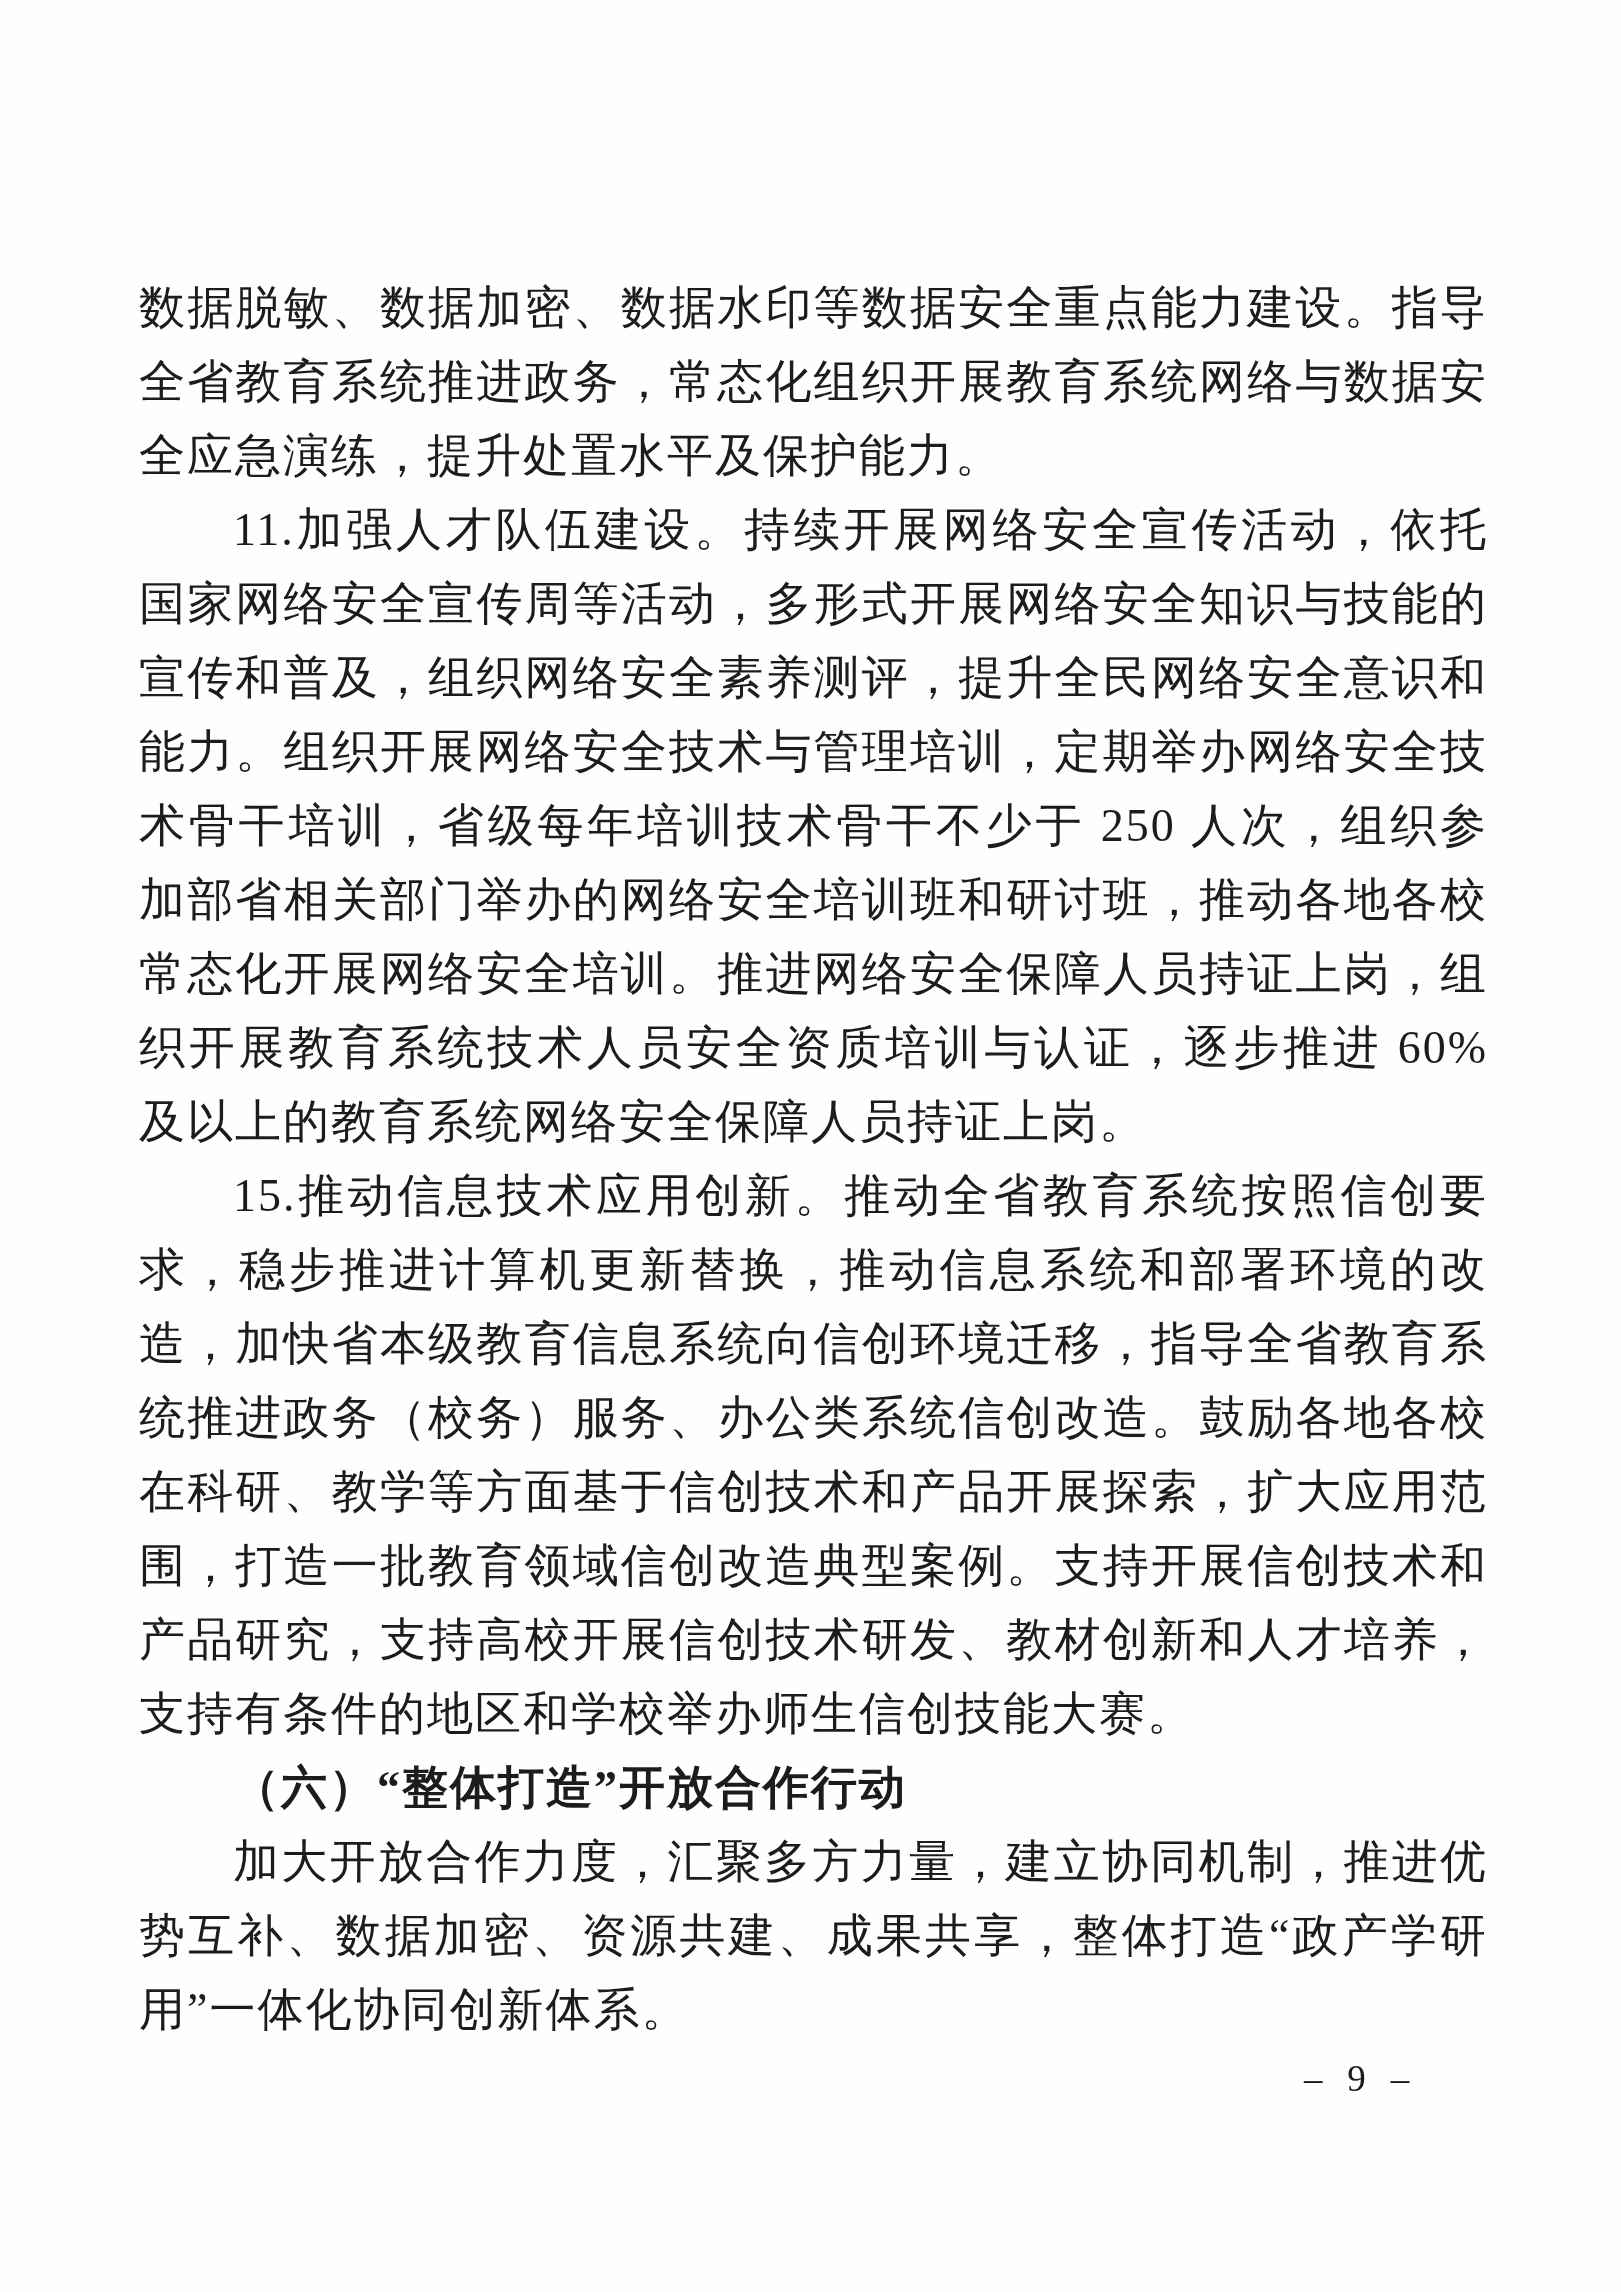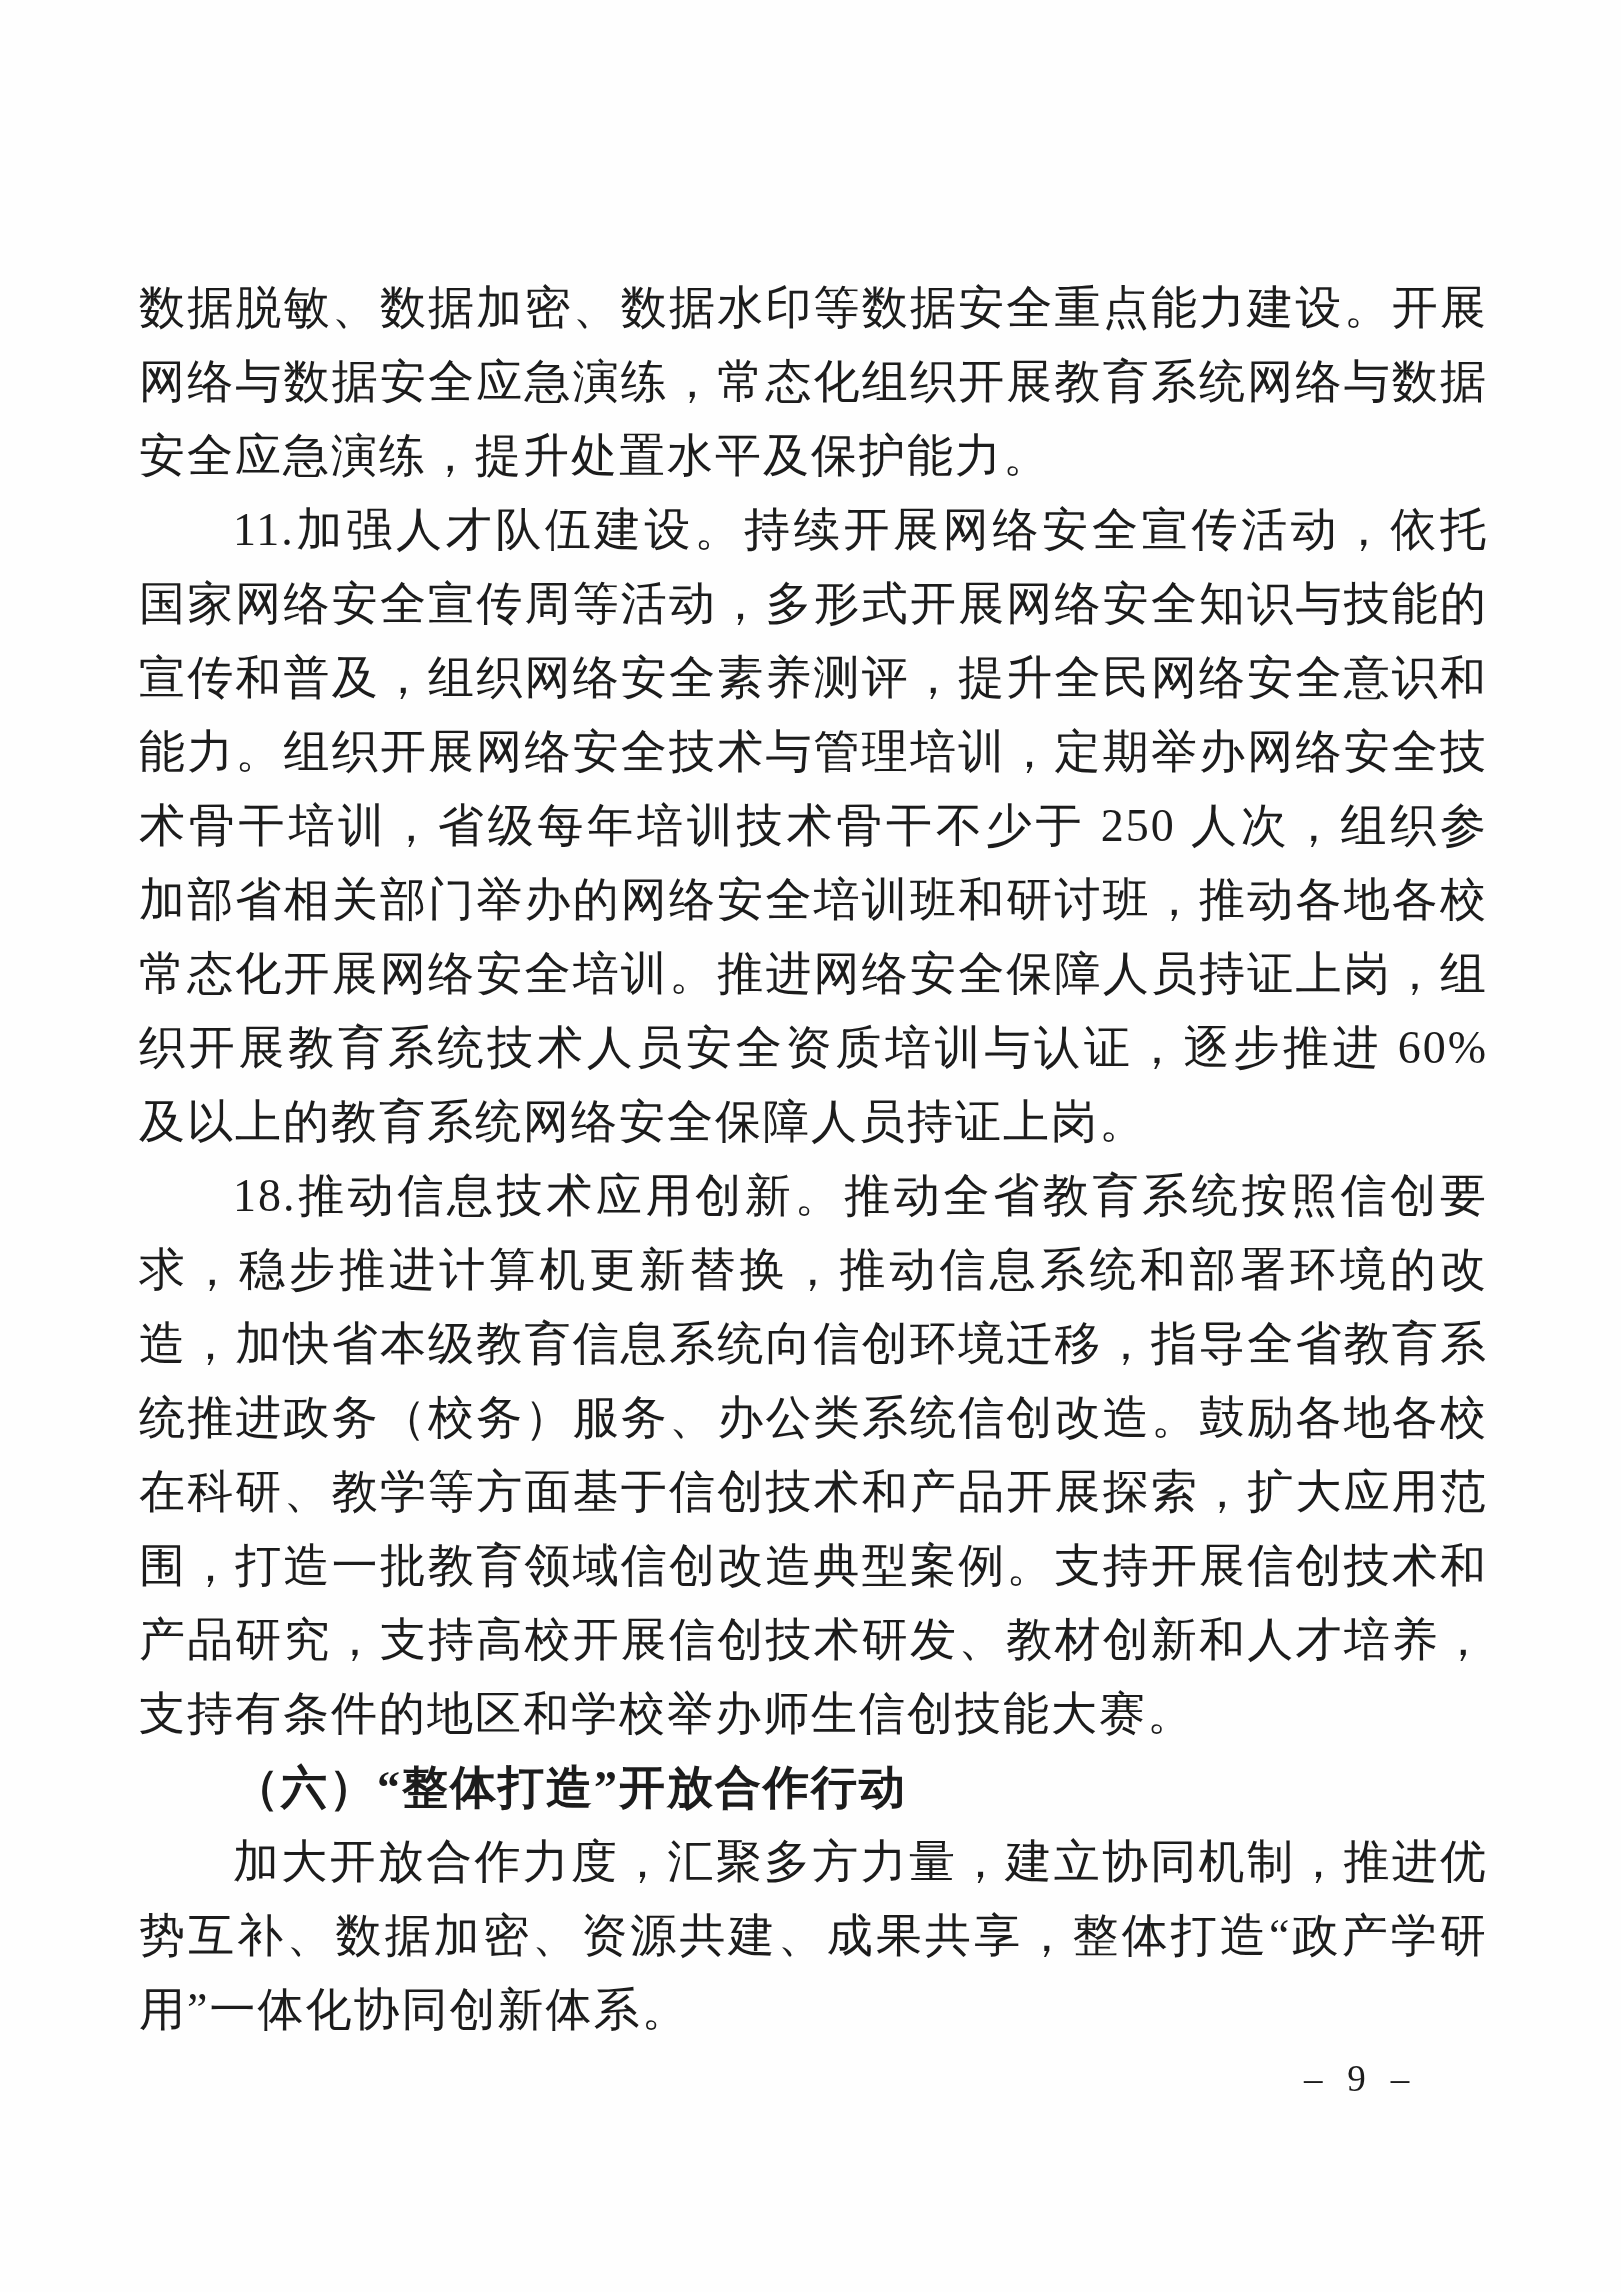--- a/index.html
+++ b/index.html
@@ -51,23 +51,23 @@
     letter-spacing: 7.8px;
     white-space: nowrap;
   }
 </style>
 </head>
 <body>
 
 <div class="page">
 
   <div class="doc-body">
-    <p class="para no-indent">数据脱敏、数据加密、数据水印等数据安全重点能力建设。开展网络与数据安全应急演练，常态化组织开展教育系统网络与数据安全应急演练，提升处置水平及保护能力。</p>
+    <p class="para no-indent">数据脱敏、数据加密、数据水印等数据安全重点能力建设。指导全省教育系统推进政务，常态化组织开展教育系统网络与数据安全应急演练，提升处置水平及保护能力。</p>
     <p class="para">11.加强人才队伍建设。持续开展网络安全宣传活动，依托国家网络安全宣传周等活动，多形式开展网络安全知识与技能的宣传和普及，组织网络安全素养测评，提升全民网络安全意识和能力。组织开展网络安全技术与管理培训，定期举办网络安全技术骨干培训，省级每年培训技术骨干不少于 250 人次，组织参加部省相关部门举办的网络安全培训班和研讨班，推动各地各校常态化开展网络安全培训。推进网络安全保障人员持证上岗，组织开展教育系统技术人员安全资质培训与认证，逐步推进 60%及以上的教育系统网络安全保障人员持证上岗。</p>
-    <p class="para">18.推动信息技术应用创新。推动全省教育系统按照信创要求，稳步推进计算机更新替换，推动信息系统和部署环境的改造，加快省本级教育信息系统向信创环境迁移，指导全省教育系统推进政务（校务）服务、办公类系统信创改造。鼓励各地各校在科研、教学等方面基于信创技术和产品开展探索，扩大应用范围，打造一批教育领域信创改造典型案例。支持开展信创技术和产品研究，支持高校开展信创技术研发、教材创新和人才培养，支持有条件的地区和学校举办师生信创技能大赛。</p>
+    <p class="para">15.推动信息技术应用创新。推动全省教育系统按照信创要求，稳步推进计算机更新替换，推动信息系统和部署环境的改造，加快省本级教育信息系统向信创环境迁移，指导全省教育系统推进政务（校务）服务、办公类系统信创改造。鼓励各地各校在科研、教学等方面基于信创技术和产品开展探索，扩大应用范围，打造一批教育领域信创改造典型案例。支持开展信创技术和产品研究，支持高校开展信创技术研发、教材创新和人才培养，支持有条件的地区和学校举办师生信创技能大赛。</p>
     <p class="para heading">（六）“整体打造”开放合作行动</p>
     <p class="para">加大开放合作力度，汇聚多方力量，建立协同机制，推进优势互补、数据加密、资源共建、成果共享，整体打造“政产学研用”一体化协同创新体系。</p>
   </div>
 
   <div class="page-number">– 9 –</div>
 
 </div>
 
 
 </body></html>

